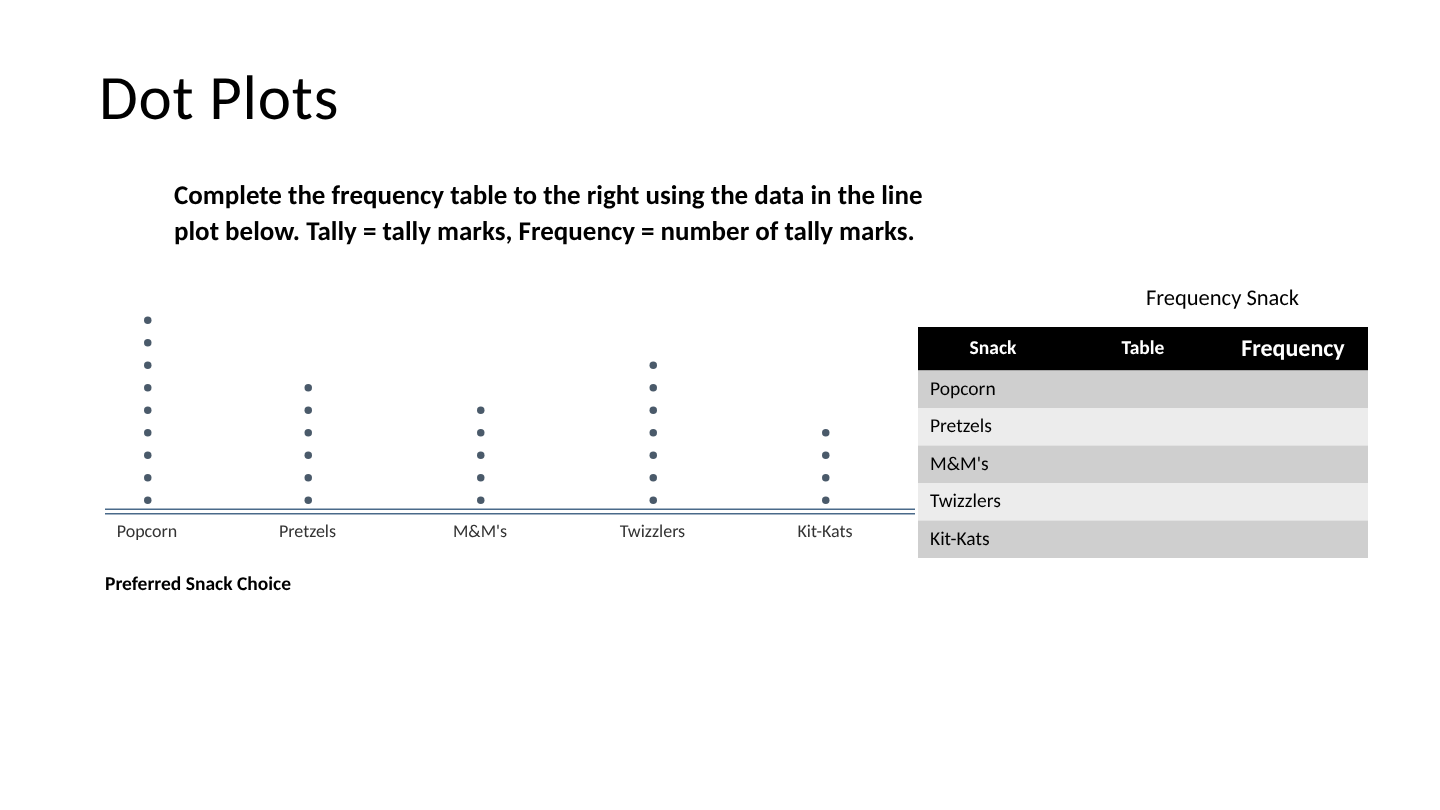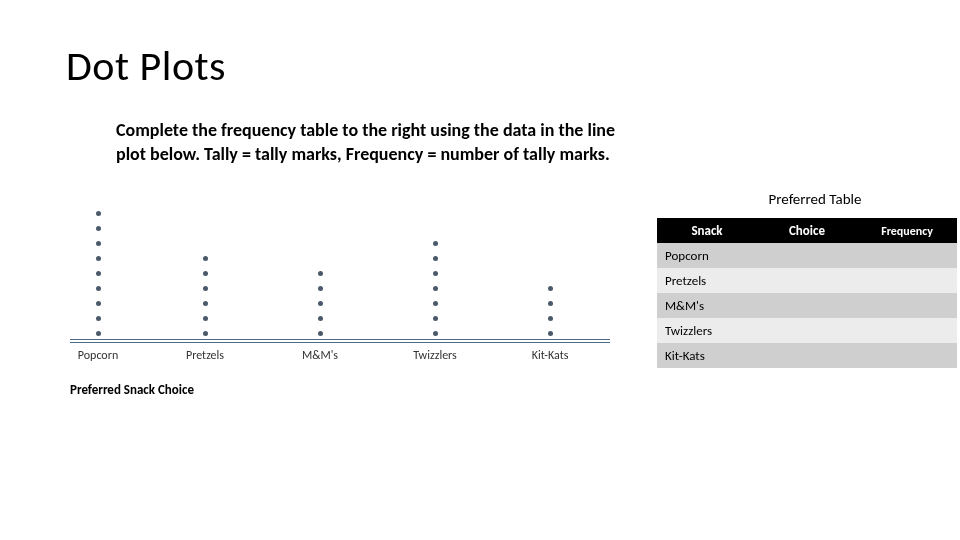--- a/index.html
+++ b/index.html
@@ -9,25 +9,25 @@
   .instructions { position: absolute; left: 116px; top: 118px; width: 500px; font-size: 18px; font-weight: 600; line-height: 1.35; }
   .dotplot { position: absolute; left: 70px; top: 205px; width: 540px; }
   .plot-area { position: relative; height: 135px; border-bottom: 1.5px solid #4a6a8a; }
   .plot-area::after { content: ""; position: absolute; left: 0; right: 0; bottom: -4px; height: 1.5px; background: #4a6a8a; }
   .col { position: absolute; bottom: 3px; width: 10px; display: flex; flex-direction: column; align-items: center; }
   .dot { width: 5px; height: 5px; border-radius: 50%; background: #4a5a6a; margin-top: 10px; }
   .cat-labels { position: relative; height: 22px; margin-top: 8px; }
   .cat { position: absolute; font-size: 12px; color: #333; transform: translateX(-50%); }
   .plot-title { text-align: left; font-size: 13px; font-weight: 700; margin-top: 12px; color: #000; }
   .freq-title { position: absolute; left: 700px; top: 190px; width: 230px; text-align: center; font-size: 15px; }
-  .freq-table { position: absolute; left: 657px; top: 218px; width: 300px; border-collapse: collapse; font-size: 13px; }
+  .freq-table { position: absolute; left: 612px; top: 218px; width: 300px; border-collapse: collapse; font-size: 13px; }
   .freq-table th { background: #000; color: #fff; font-weight: 600; padding: 5px 4px; text-align: center; }
   .freq-table th:first-child { width: 100px; }
   .freq-table th:nth-child(2) { width: 100px; }
-  .freq-table th:nth-child(3) { width: 100px; font-size: 12px; text-align: center; }
+  .freq-table th:nth-child(3) { width: 100px; font-size: 16px; text-align: center; }
   .freq-table td { padding: 5px 8px; }
   .freq-table td:first-child { text-align: left; }
   .freq-table tbody tr:nth-child(odd) td { background: #cfcfcf; }
   .freq-table tbody tr:nth-child(even) td { background: #ececec; }
 </style>
 </head>
 <body>
 <div class="slide">
 
   <h1 class="title">Dot Plots</h1>
@@ -81,27 +81,27 @@
     <div class="cat-labels" id="cat-labels">
         <div class="cat" style="left: 28px;">Popcorn</div>
         <div class="cat" style="left: 135px;">Pretzels</div>
         <div class="cat" style="left: 250px;">M&amp;M's</div>
         <div class="cat" style="left: 365px;">Twizzlers</div>
         <div class="cat" style="left: 480px;">Kit-Kats</div>
       </div>
     <div class="plot-title">Preferred Snack Choice</div>
   </div>
 
-  <div class="freq-title">Preferred Table</div>
+  <div class="freq-title">Frequency Snack</div>
 
   <table class="freq-table">
     <thead>
       <tr>
         <th>Snack</th>
-        <th>Choice</th>
+        <th>Table</th>
         <th>Frequency</th>
       </tr>
     </thead>
     <tbody id="freq-body">
         <tr>
           <td>Popcorn</td>
           <td></td>
           <td></td>
         </tr>
         <tr>

